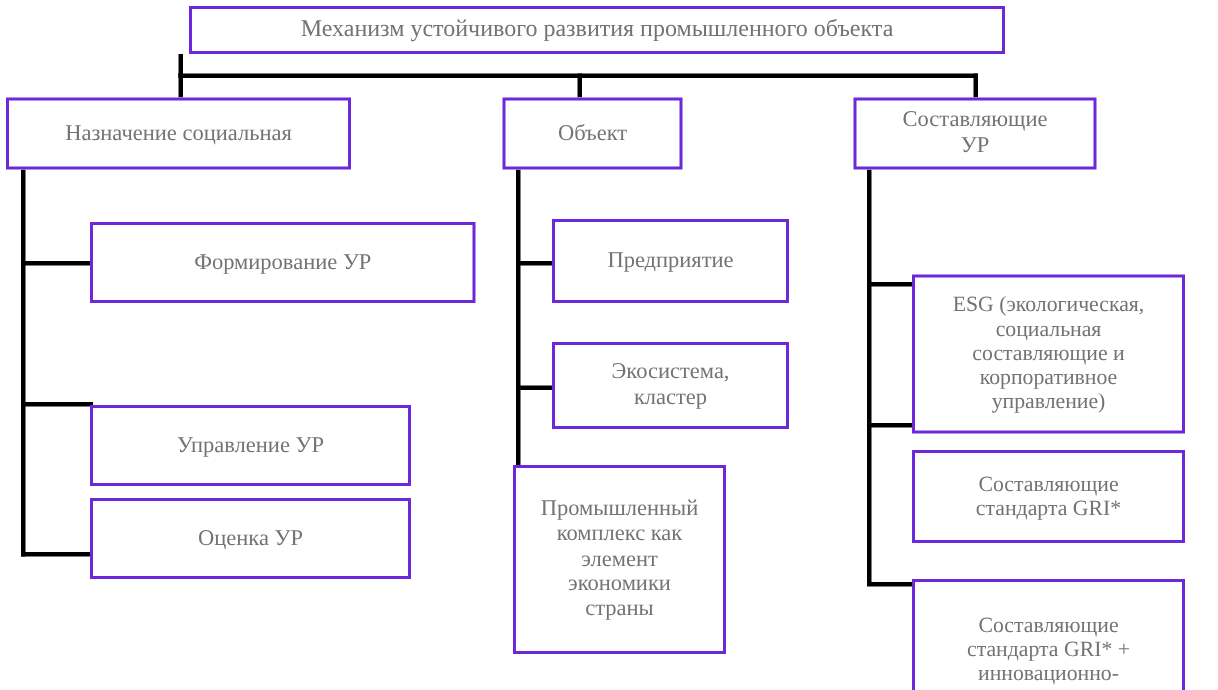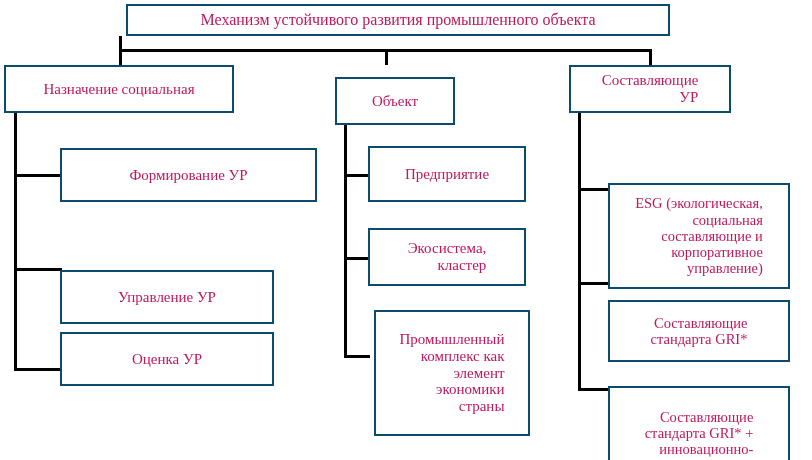--- a/index.html
+++ b/index.html
@@ -11,28 +11,28 @@
     position: relative;
     width: 812px;
     height: 460px;
     background: #ffffff;
     font-family: "Liberation Serif", "DejaVu Serif", serif;
     overflow: hidden;
   }
   .node {
     position: absolute;
     box-sizing: border-box;
-    border: 2px solid #0c4a6e;
+    border: 2px solid #6d28d9;
     background: #ffffff;
     display: flex;
     align-items: center;
     justify-content: center;
-    text-align: right;
+    text-align: center;
     line-height: 1.12;
-    color: #be185d;
+    color: #737373;
     z-index: 2;
   }
   .node span {
     display: block;
     padding: 0 4px;
   }
   .root { font-size: 16px; }
   .lvl1 { font-size: 15px; }
   .lvl2 { font-size: 15px; }
   .small { font-size: 14.5px; margin-top: 48px; }
@@ -72,36 +72,36 @@
   <div class="node lvl2" style="left:60px; top:148px; width:257px; height:54px;">
     <span>Формирование УР</span>
   </div>
   <div class="node lvl2" style="left:60px; top:242px; width:214px; height:54px;margin-top:28px;">
     <span>Управление УР</span>
   </div>
   <div class="node lvl2" style="left:60px; top:332px; width:214px; height:54px;">
     <span>Оценка УР</span>
   </div>
 
-  <div class="node lvl1" style="left:335px; top:65px; width:120px; height:48px;margin-top:12px;">
+  <div class="node lvl1" style="left:335px; top:65px; width:120px; height:48px;">
     <span>Объект</span>
   </div>
   <div class="line vline" style="left:344px; top:113px; height:245px;"></div>
   <div class="line hline" style="left:344px; top:174px; width:26px;"></div>
   <div class="line hline" style="left:344px; top:257px; width:26px;"></div>
   <div class="line hline" style="left:344px; top:355px; width:26px;"></div>
 
   <div class="node lvl2" style="left:368px; top:228px; width:158px; height:58px;">
     <span style="white-space:pre-line;">Экосистема,
 кластер</span>
   </div>
   <div class="node lvl2" style="left:368px; top:146px; width:158px; height:56px;">
     <span style="white-space:pre-line;">Предприятие</span>
   </div>
-  <div class="node lvl2" style="left:374px; top:310px; width:156px; height:126px;">
+  <div class="node lvl2" style="left:342px; top:310px; width:142px; height:126px;">
     <span style="white-space:pre-line;">Промышленный
 комплекс как
 элемент
 экономики
 страны</span>
   </div>
 
   <div class="node lvl1" style="left:569px; top:65px; width:162px; height:48px;">
     <span style="white-space:pre-line;">Составляющие
 УР</span>

